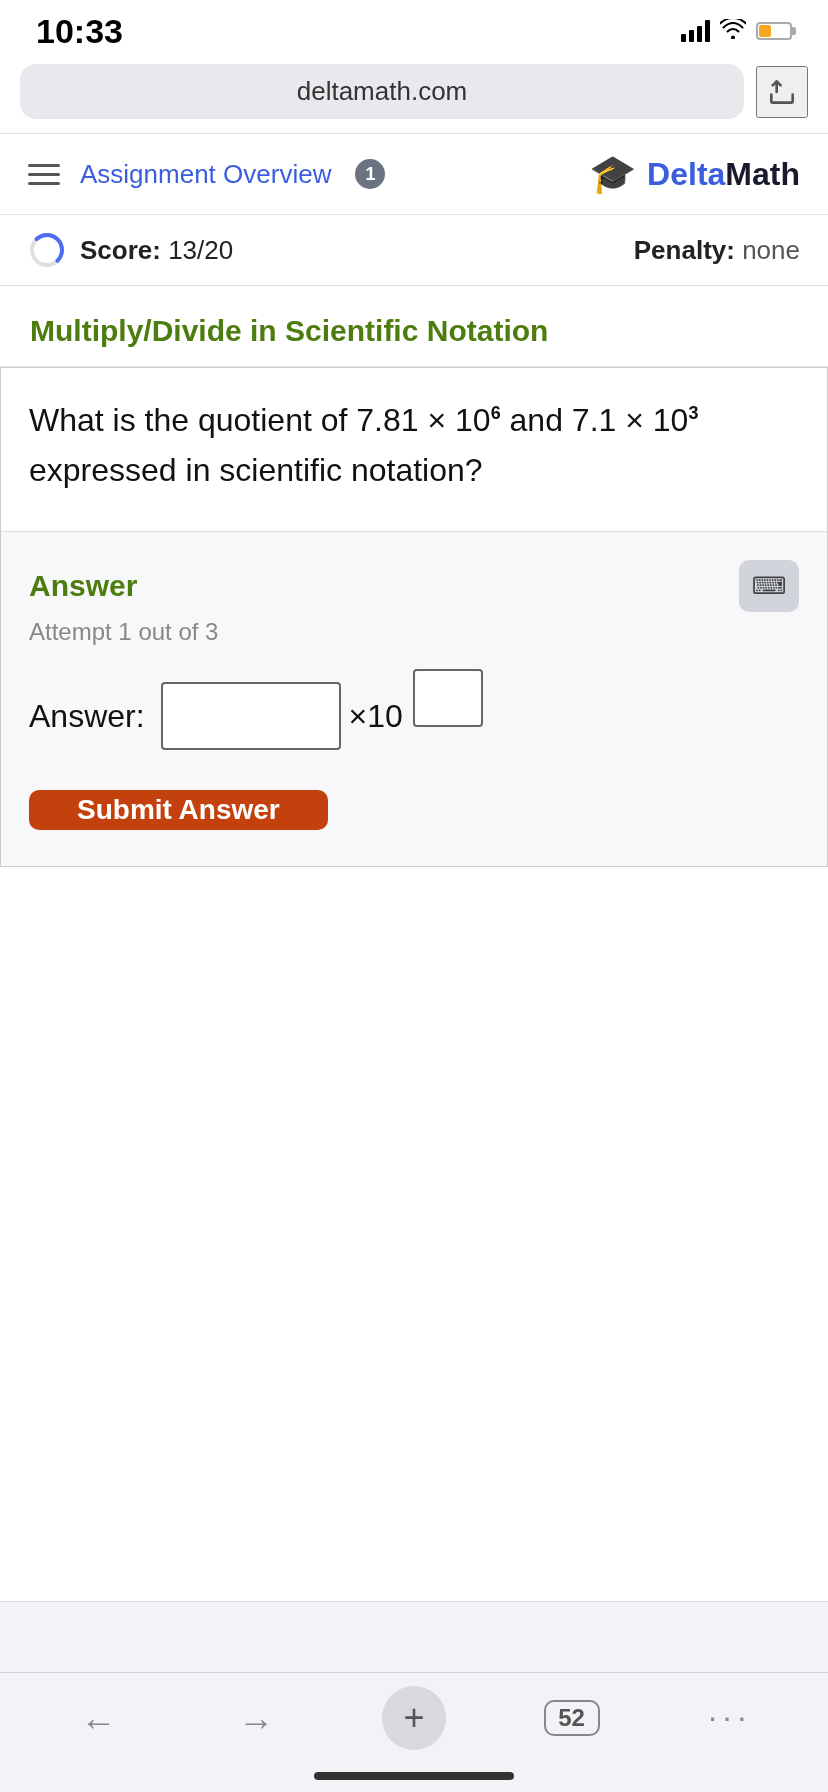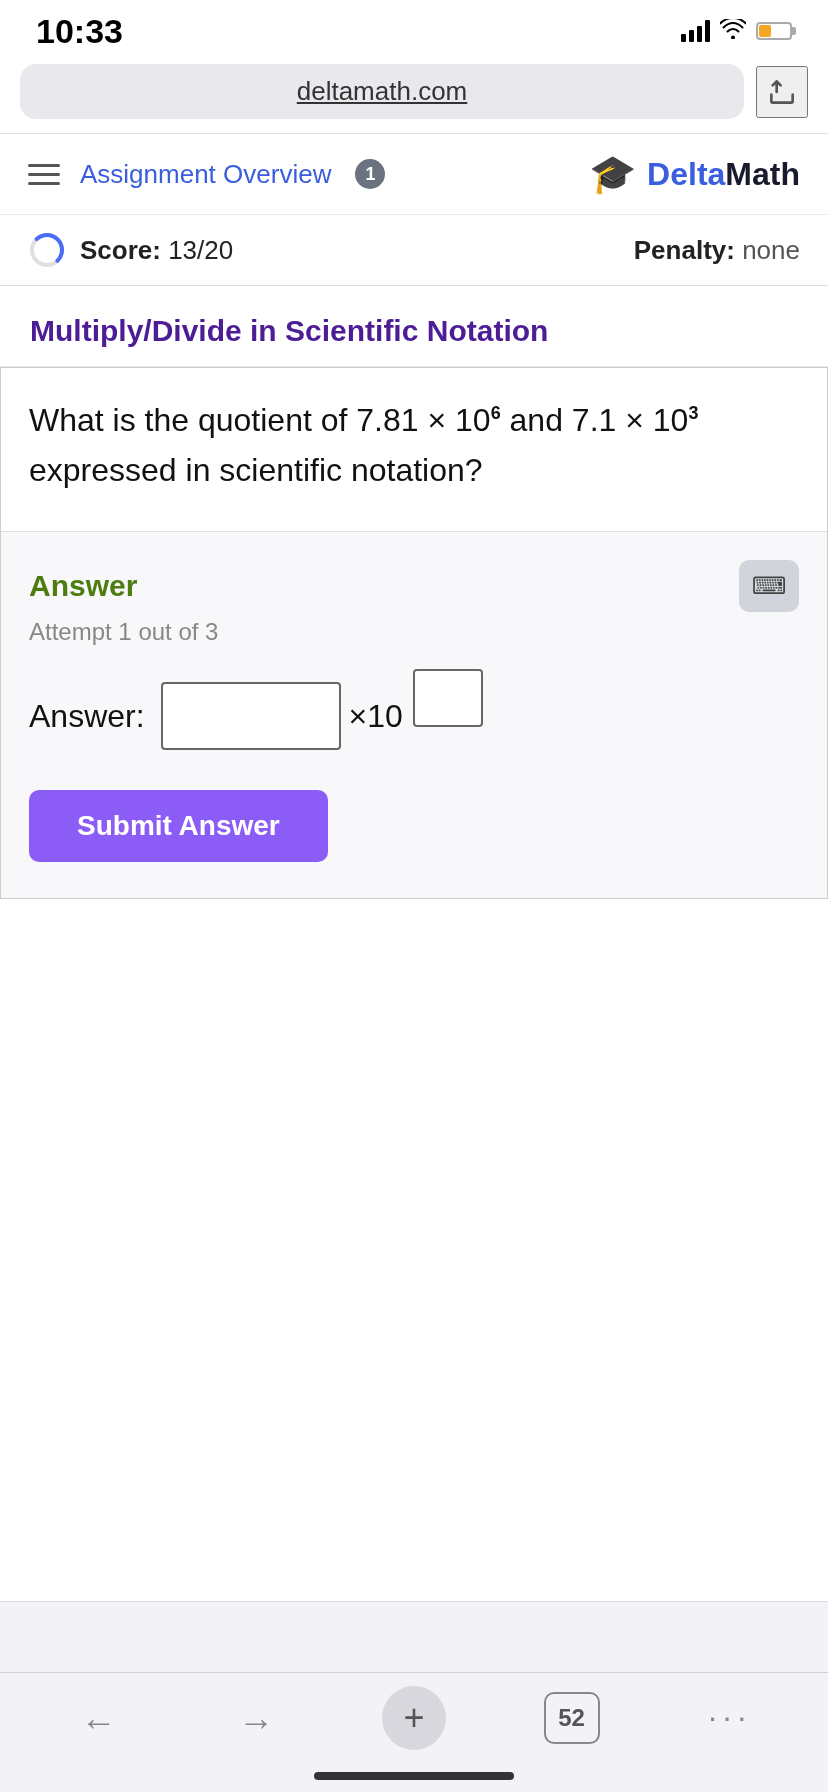--- a/index.html
+++ b/index.html
@@ -90,21 +90,20 @@
       border-radius: 16px;
       padding: 12px 20px;
       display: flex;
       align-items: center;
       justify-content: center;
     }
     .url-text {
       font-size: 26px;
       color: #333;
       text-align: center;
-      text-decoration: underline;
     }
     .share-btn {
       width: 52px;
       height: 52px;
       display: flex;
       align-items: center;
       justify-content: center;
     }
     .share-icon-svg {
       width: 32px;
@@ -201,21 +200,21 @@
     .main-content {
       background: #fff;
       margin: 0;
       flex: 1;
     }
 
     .topic-title {
       padding: 28px 30px 18px 30px;
       font-size: 30px;
       font-weight: 700;
-      color: #4c1d95;
+      color: #4d7c0f;
       border-bottom: 1px solid #e8e8e8;
     }
 
     
     .question-section {
       border: 1px solid #ccc;
       margin: 0;
       padding: 0;
     }
 
@@ -323,25 +322,25 @@
       background: #fff;
       font-size: 24px;
       text-align: center;
       vertical-align: super;
       margin-left: 2px;
       position: relative;
       top: -18px;
     }
 
     .submit-btn {
-      background: #8b5cf6;
+      background: #c2410c;
       color: #fff;
       border: none;
       border-radius: 10px;
-      padding: 20px 48px;
+      padding: 4px 48px;
       font-size: 28px;
       font-weight: 600;
       cursor: pointer;
     }
 
     
     .footer-area {
       background: #f2f2f7;
       padding: 40px 30px 30px 30px;
       border-top: 1px solid #ddd;
@@ -386,21 +385,21 @@
       border-radius: 50%;
       background: #d8d8de;
       display: flex;
       align-items: center;
       justify-content: center;
       font-size: 36px;
       color: #555;
     }
     .tab-count-box {
       width: 56px;
-      height: 52px;
+      height: 36px;
       border: 2px solid #888;
       border-radius: 10px;
       display: flex;
       align-items: center;
       justify-content: center;
       font-size: 24px;
       font-weight: 600;
       color: #555;
     }
     .dots-menu {

